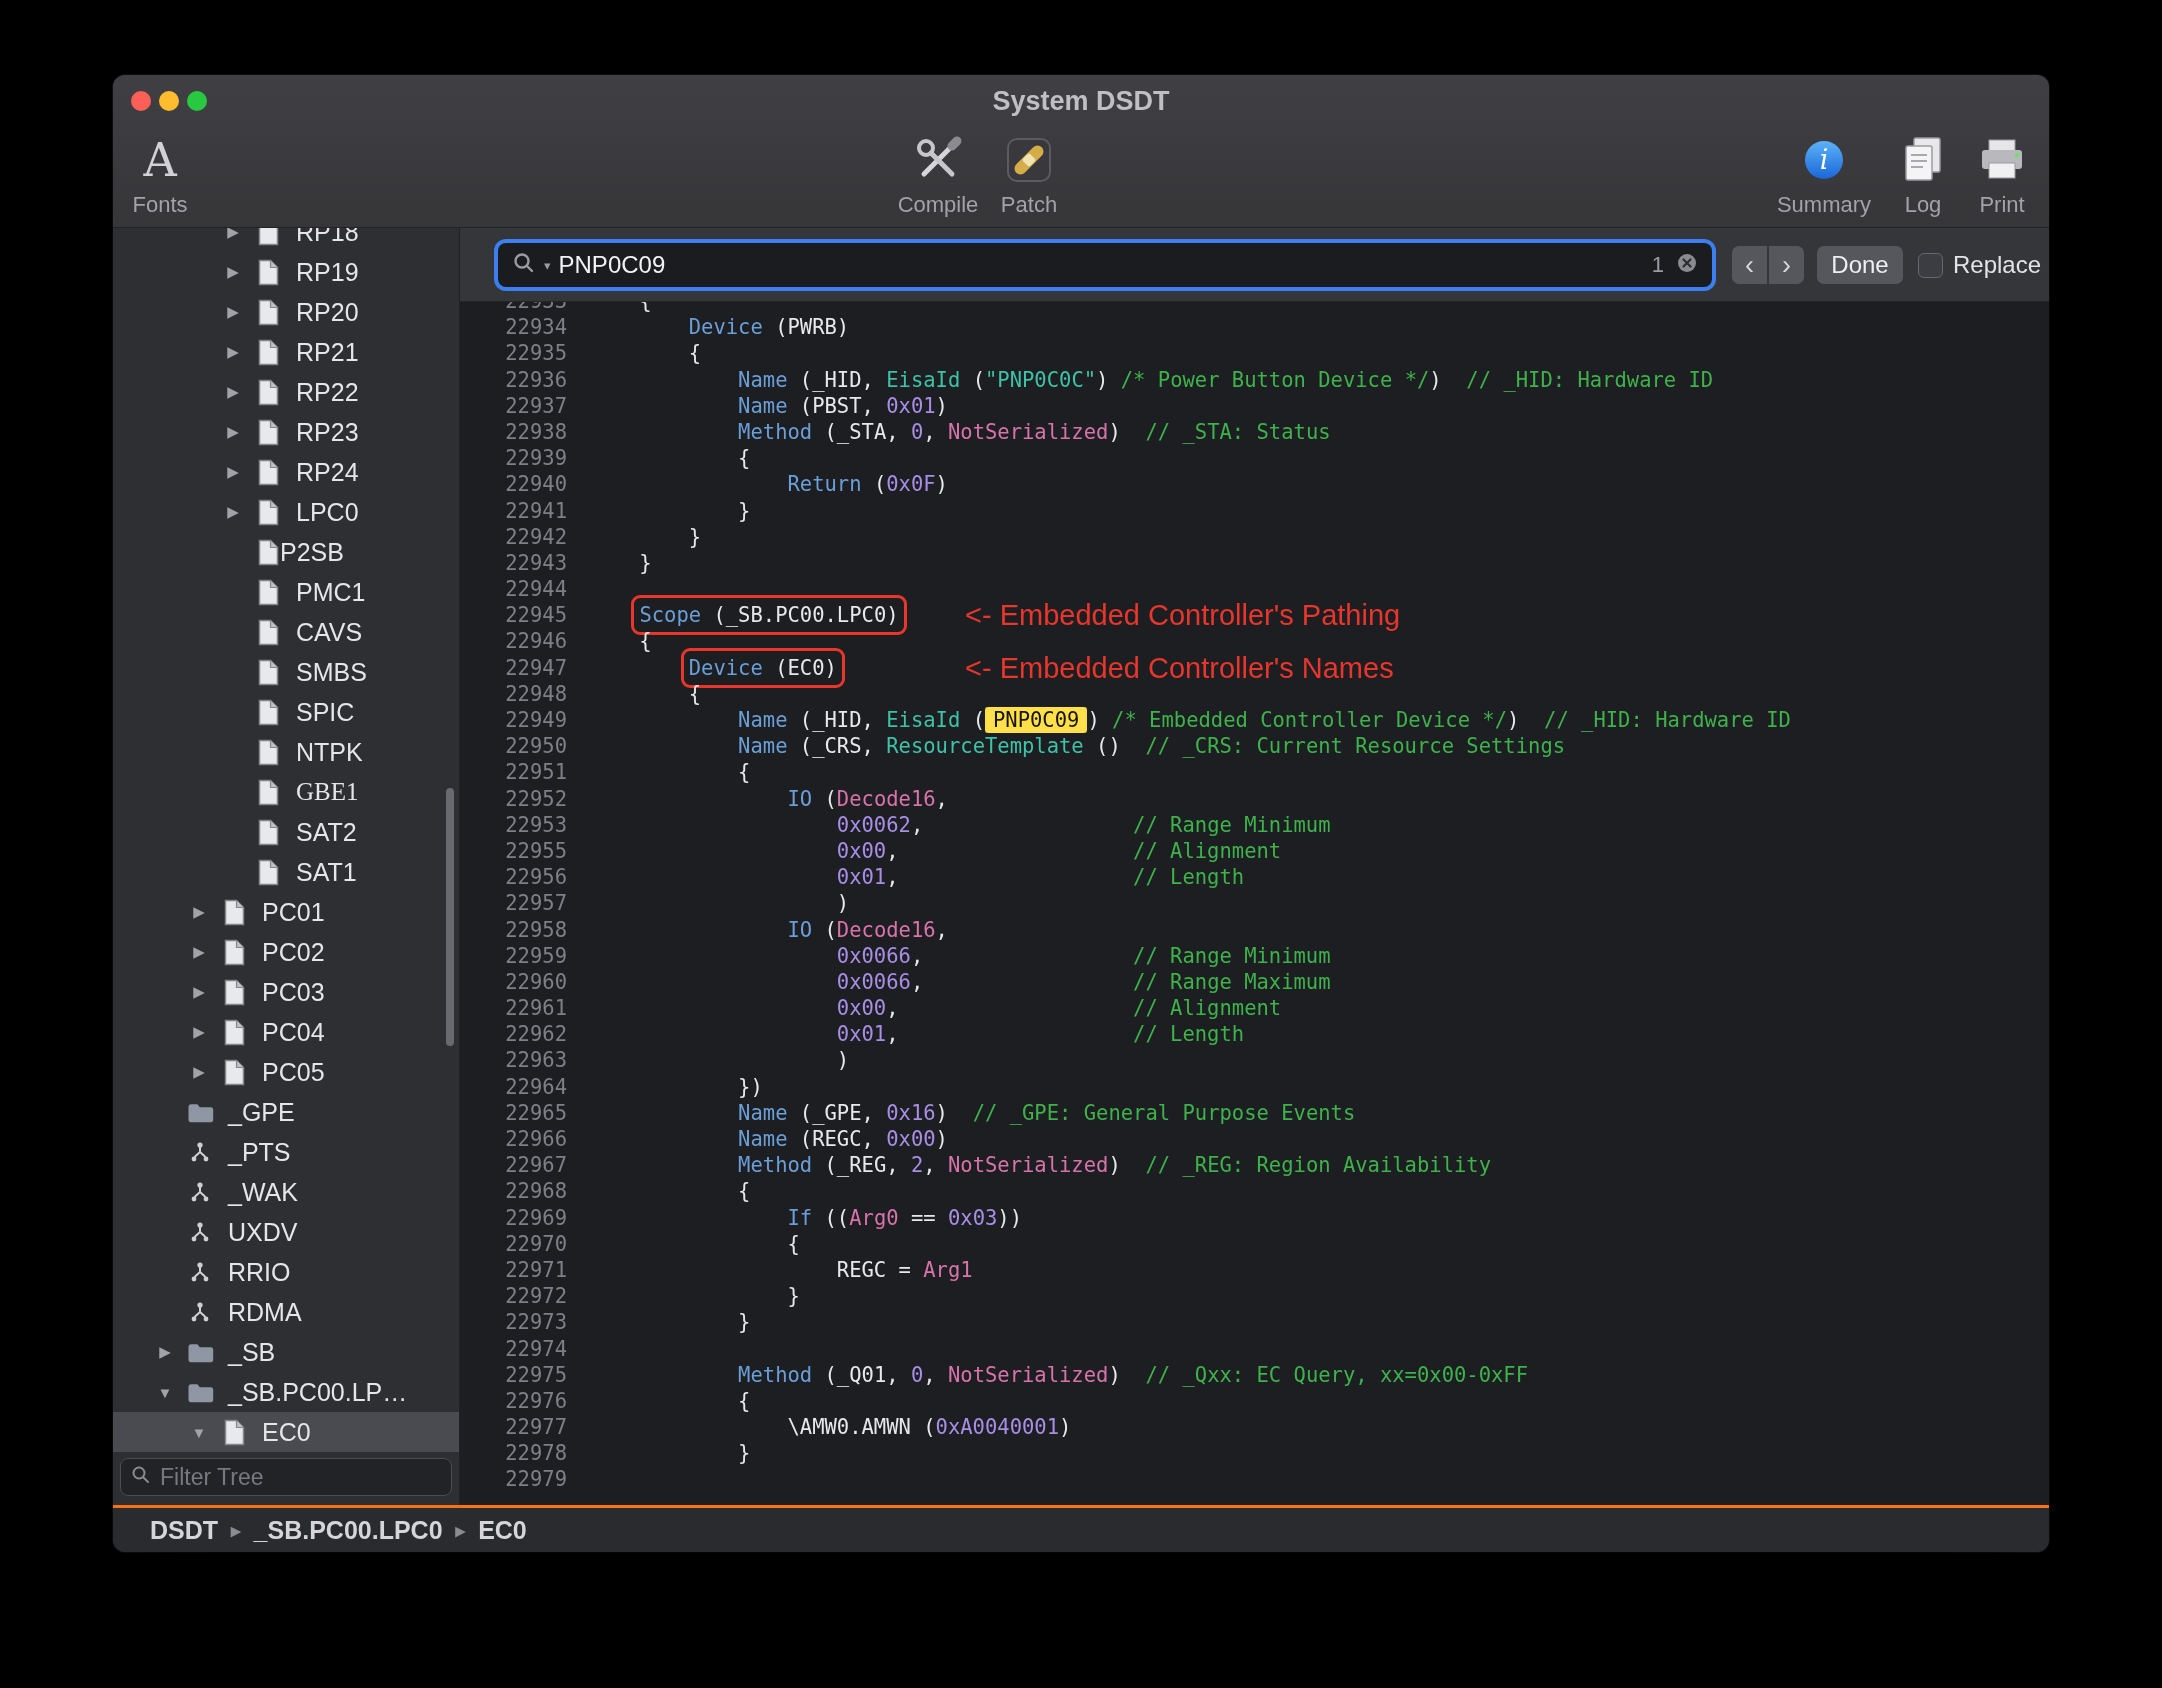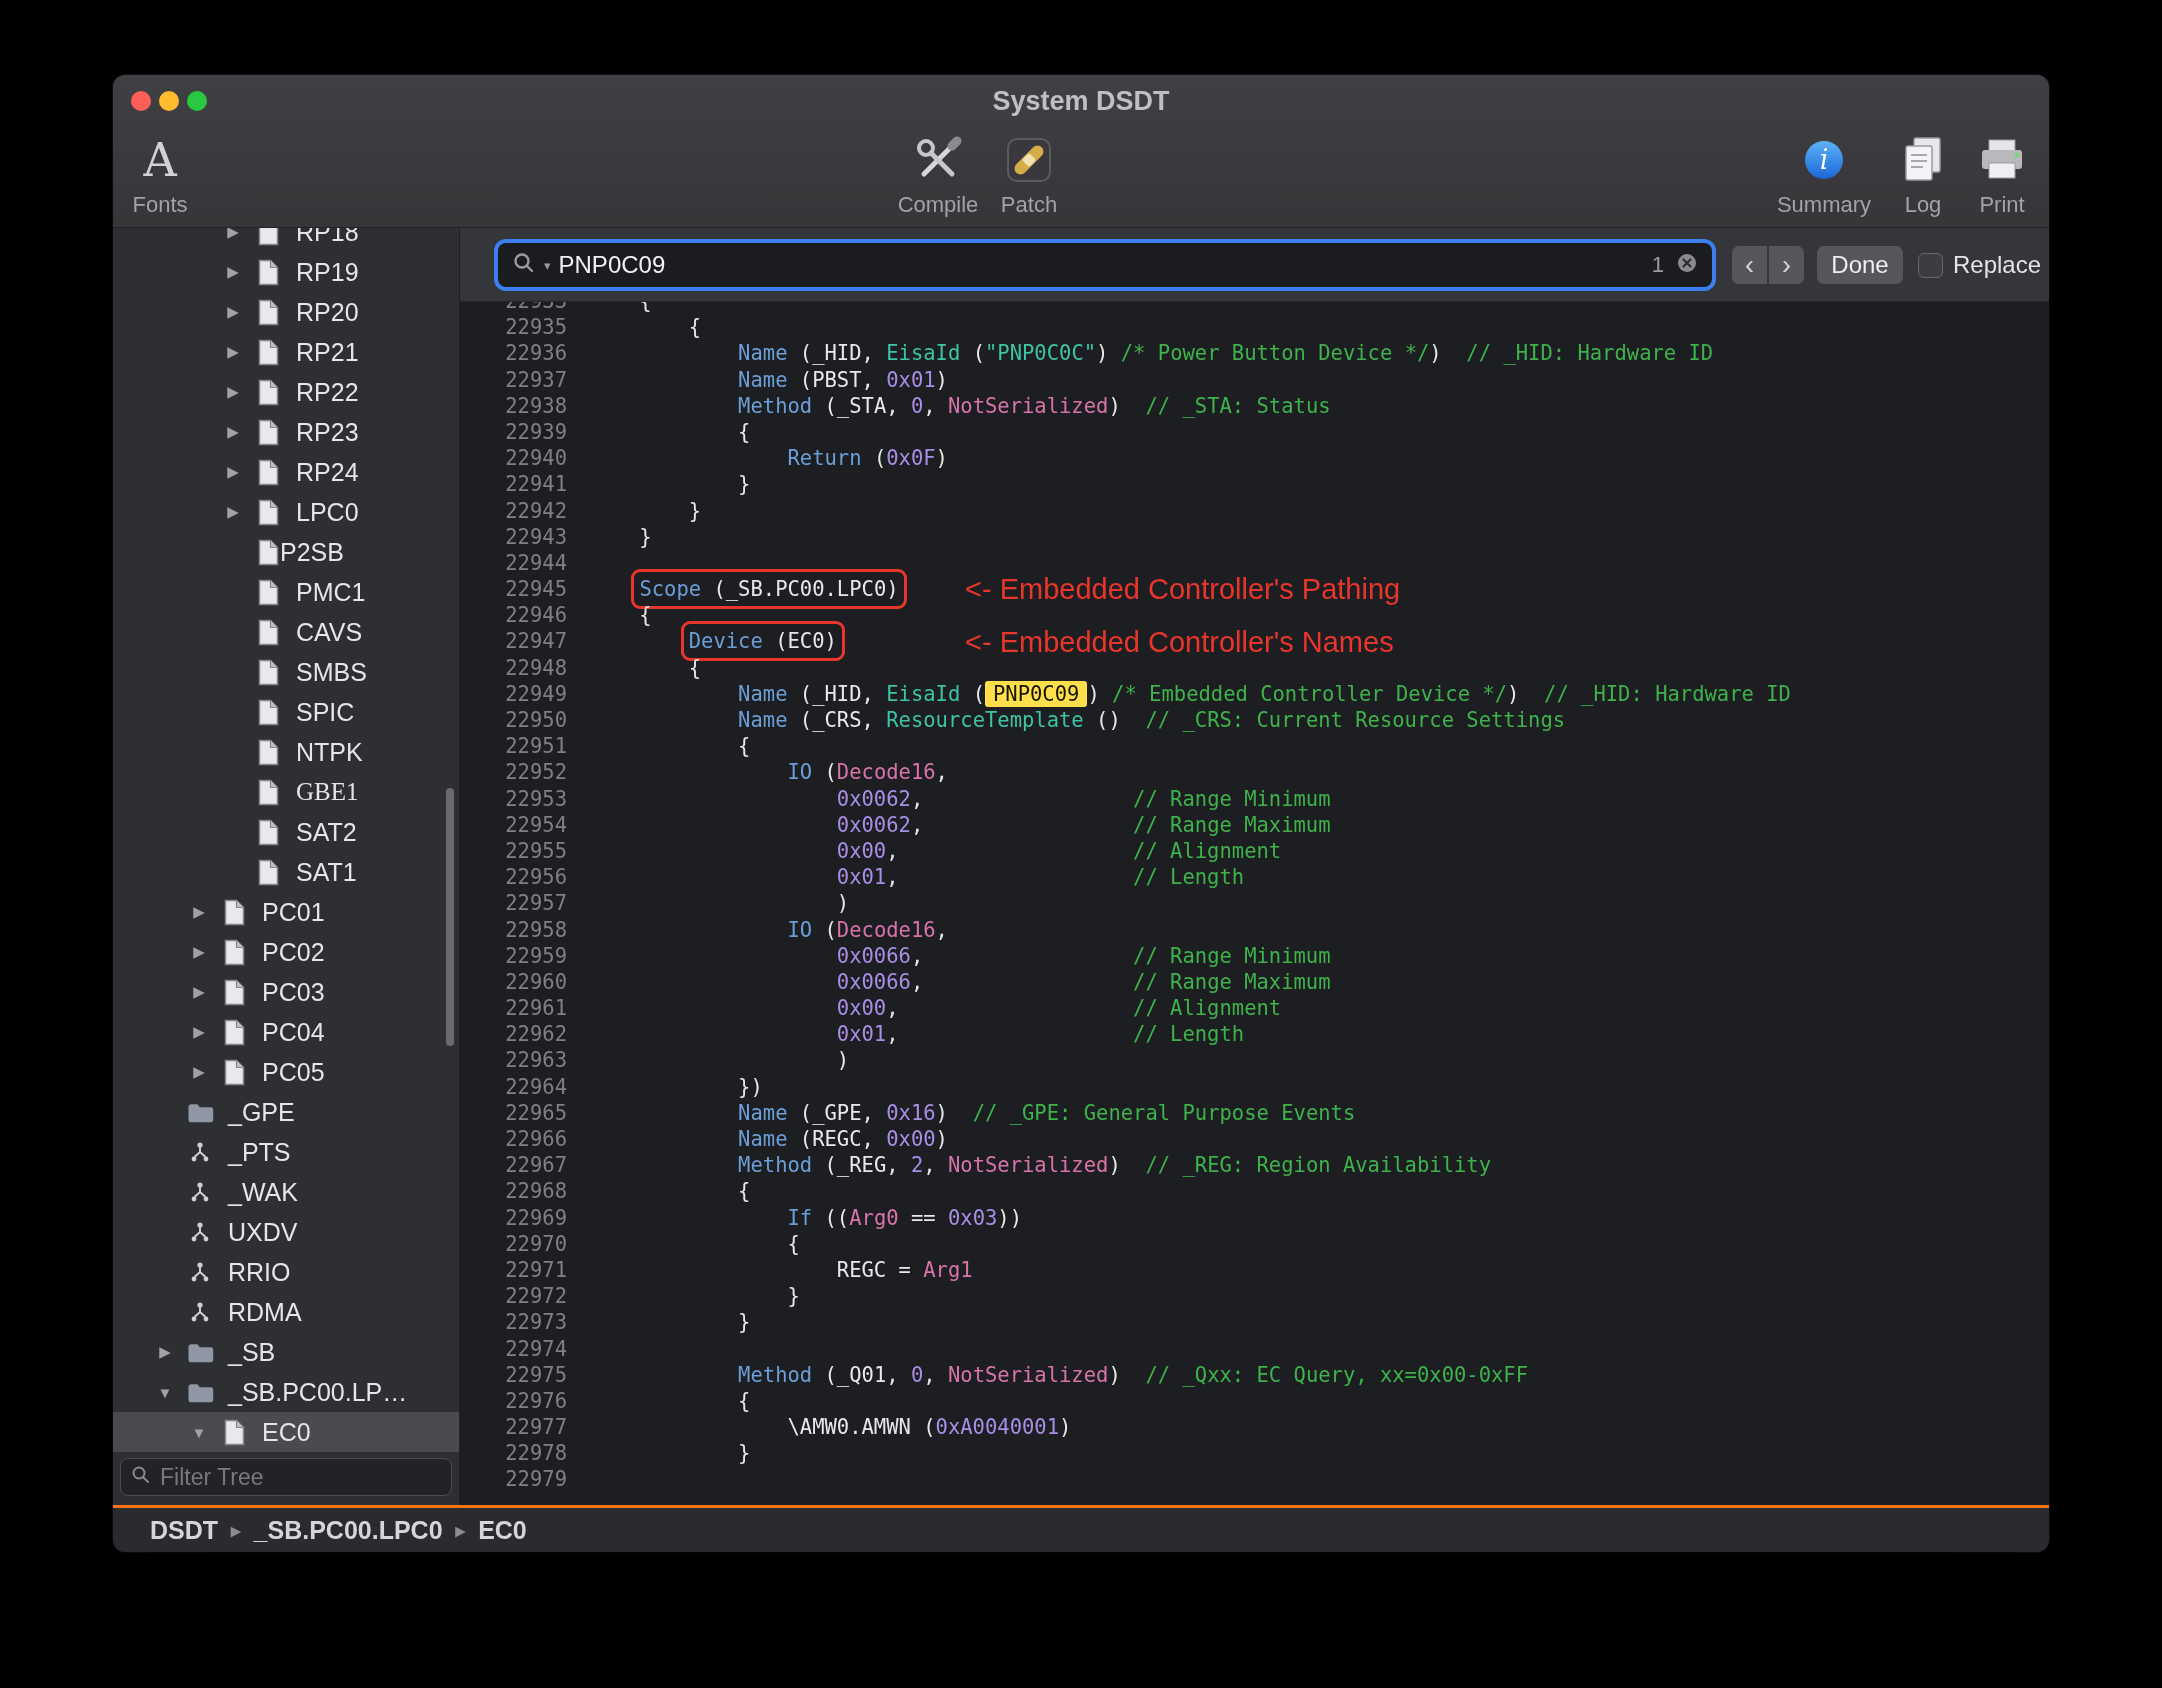--- a/index.html
+++ b/index.html
@@ -522,40 +522,40 @@
           </div>
           <button class="done-btn">Done</button>
           <div class="replace-wrap">
             <span class="checkbox"></span>
             <span class="replace-lbl">Replace</span>
           </div>
         </div>
         <div class="code">
           <div class="code-lines" id="code-lines">
               <div class="code-line"><span class="ln">22933</span><span class="lc"><span class="seg-p">    {</span></span></div>
+              <div class="code-line"><span class="ln">22934</span><span class="lc"><span class="seg-p">        </span><span class="seg-k">Device</span><span class="seg-p"> (PWRB)</span></span></div>
               <div class="code-line"><span class="ln">22935</span><span class="lc"><span class="seg-p">        {</span></span></div>
               <div class="code-line"><span class="ln">22936</span><span class="lc"><span class="seg-p">            </span><span class="seg-k">Name</span><span class="seg-p"> (_HID, </span><span class="seg-t">EisaId</span><span class="seg-p"> (</span><span class="seg-s">"PNP0C0C"</span><span class="seg-p">) </span><span class="seg-c">/* Power Button Device */</span><span class="seg-p">)  </span><span class="seg-c">// _HID: Hardware ID</span></span></div>
               <div class="code-line"><span class="ln">22937</span><span class="lc"><span class="seg-p">            </span><span class="seg-k">Name</span><span class="seg-p"> (PBST, </span><span class="seg-n">0x01</span><span class="seg-p">)</span></span></div>
               <div class="code-line"><span class="ln">22938</span><span class="lc"><span class="seg-p">            </span><span class="seg-k">Method</span><span class="seg-p"> (_STA, </span><span class="seg-n">0</span><span class="seg-p">, </span><span class="seg-a">NotSerialized</span><span class="seg-p">)  </span><span class="seg-c">// _STA: Status</span></span></div>
               <div class="code-line"><span class="ln">22939</span><span class="lc"><span class="seg-p">            {</span></span></div>
               <div class="code-line"><span class="ln">22940</span><span class="lc"><span class="seg-p">                </span><span class="seg-k">Return</span><span class="seg-p"> (</span><span class="seg-n">0x0F</span><span class="seg-p">)</span></span></div>
               <div class="code-line"><span class="ln">22941</span><span class="lc"><span class="seg-p">            }</span></span></div>
               <div class="code-line"><span class="ln">22942</span><span class="lc"><span class="seg-p">        }</span></span></div>
               <div class="code-line"><span class="ln">22943</span><span class="lc"><span class="seg-p">    }</span></span></div>
               <div class="code-line"><span class="ln">22944</span><span class="lc"></span></div>
               <div class="code-line"><span class="ln">22945</span><span class="lc"><span class="seg-p">    </span><span class="redbox"><span class="seg-k">Scope</span><span class="seg-p"> (_SB.PC00.LPC0)</span></span><span class="seg-annot">&lt;- Embedded Controller's Pathing</span></span></div>
               <div class="code-line"><span class="ln">22946</span><span class="lc"><span class="seg-p">    {</span></span></div>
               <div class="code-line"><span class="ln">22947</span><span class="lc"><span class="seg-p">        </span><span class="redbox"><span class="seg-k">Device</span><span class="seg-p"> (EC0)</span></span><span class="seg-annot">&lt;- Embedded Controller's Names</span></span></div>
               <div class="code-line"><span class="ln">22948</span><span class="lc"><span class="seg-p">        {</span></span></div>
               <div class="code-line"><span class="ln">22949</span><span class="lc"><span class="seg-p">            </span><span class="seg-k">Name</span><span class="seg-p"> (_HID, </span><span class="seg-t">EisaId</span><span class="seg-p"> (</span><span class="seg-hl">PNP0C09</span><span class="seg-p">) </span><span class="seg-c">/* Embedded Controller Device */</span><span class="seg-p">)  </span><span class="seg-c">// _HID: Hardware ID</span></span></div>
               <div class="code-line"><span class="ln">22950</span><span class="lc"><span class="seg-p">            </span><span class="seg-k">Name</span><span class="seg-p"> (_CRS, </span><span class="seg-t">ResourceTemplate</span><span class="seg-p"> ()  </span><span class="seg-c">// _CRS: Current Resource Settings</span></span></div>
               <div class="code-line"><span class="ln">22951</span><span class="lc"><span class="seg-p">            {</span></span></div>
               <div class="code-line"><span class="ln">22952</span><span class="lc"><span class="seg-p">                </span><span class="seg-k">IO</span><span class="seg-p"> (</span><span class="seg-a">Decode16</span><span class="seg-p">,</span></span></div>
               <div class="code-line"><span class="ln">22953</span><span class="lc"><span class="seg-p">                    </span><span class="seg-n">0x0062</span><span class="seg-p">,                 </span><span class="seg-c">// Range Minimum</span></span></div>
-              <div class="code-line"><span class="ln">22954</span><span class="lc"><span class="seg-p">                    </span><span class="seg-n">0x0062</span><span class="seg-p">,                 </span><span class="seg-c">// Range Maximum</span></span></div>
               <div class="code-line"><span class="ln">22955</span><span class="lc"><span class="seg-p">                    </span><span class="seg-n">0x00</span><span class="seg-p">,                   </span><span class="seg-c">// Alignment</span></span></div>
               <div class="code-line"><span class="ln">22956</span><span class="lc"><span class="seg-p">                    </span><span class="seg-n">0x01</span><span class="seg-p">,                   </span><span class="seg-c">// Length</span></span></div>
               <div class="code-line"><span class="ln">22957</span><span class="lc"><span class="seg-p">                    )</span></span></div>
               <div class="code-line"><span class="ln">22958</span><span class="lc"><span class="seg-p">                </span><span class="seg-k">IO</span><span class="seg-p"> (</span><span class="seg-a">Decode16</span><span class="seg-p">,</span></span></div>
               <div class="code-line"><span class="ln">22959</span><span class="lc"><span class="seg-p">                    </span><span class="seg-n">0x0066</span><span class="seg-p">,                 </span><span class="seg-c">// Range Minimum</span></span></div>
               <div class="code-line"><span class="ln">22960</span><span class="lc"><span class="seg-p">                    </span><span class="seg-n">0x0066</span><span class="seg-p">,                 </span><span class="seg-c">// Range Maximum</span></span></div>
               <div class="code-line"><span class="ln">22961</span><span class="lc"><span class="seg-p">                    </span><span class="seg-n">0x00</span><span class="seg-p">,                   </span><span class="seg-c">// Alignment</span></span></div>
               <div class="code-line"><span class="ln">22962</span><span class="lc"><span class="seg-p">                    </span><span class="seg-n">0x01</span><span class="seg-p">,                   </span><span class="seg-c">// Length</span></span></div>
               <div class="code-line"><span class="ln">22963</span><span class="lc"><span class="seg-p">                    )</span></span></div>
               <div class="code-line"><span class="ln">22964</span><span class="lc"><span class="seg-p">            })</span></span></div>

